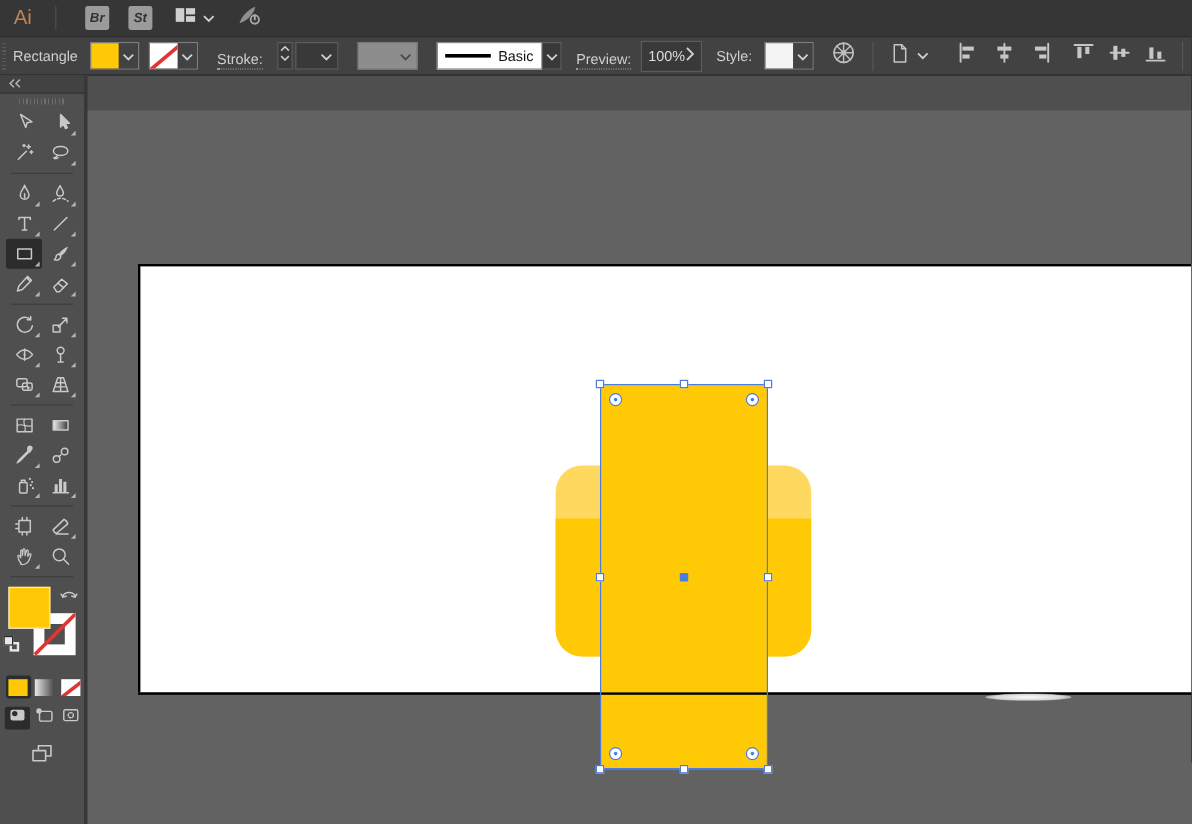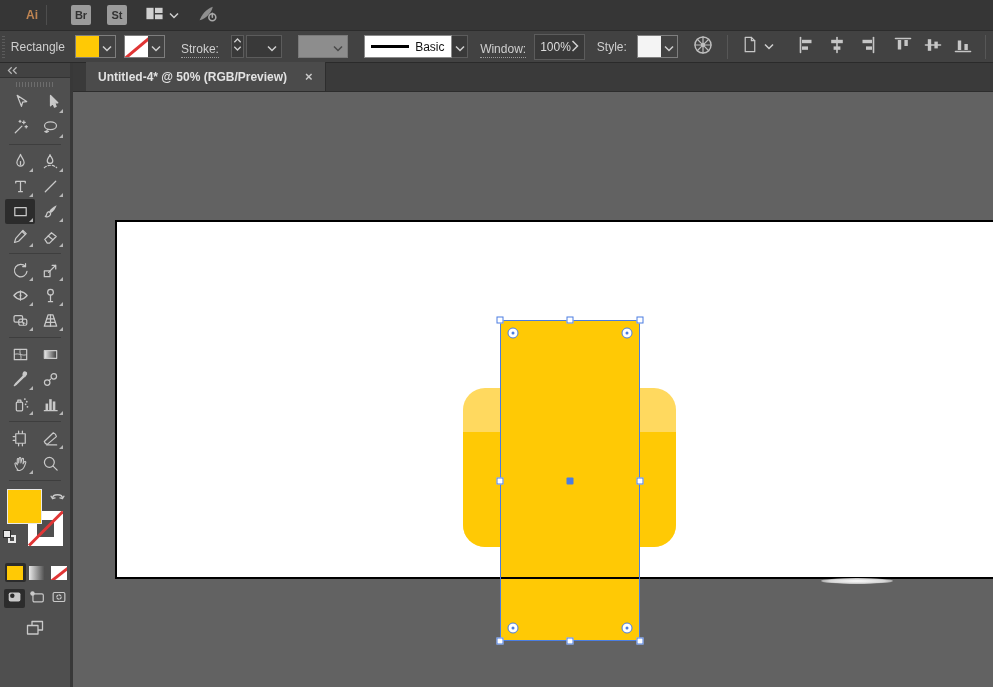--- a/index.html
+++ b/index.html
@@ -1,25 +1,25 @@
 <!DOCTYPE html>
 <html><head>
 <meta charset="utf-8">
 <style>
   html,body{margin:0;padding:0;background:#222;}
   *{box-sizing:border-box;font-family:"Liberation Sans",sans-serif;}
   #app{position:relative;width:993px;height:687px;background:#4f4f4f;overflow:hidden;user-select:none;}
 
   
   #menubar{position:absolute;left:0;top:0;width:993px;height:30px;background:#363636;display:flex;align-items:center;}
-  #logo{width:38px;text-align:right;font-weight:bold;font-size:12px;color:#c08552;}
+  #logo{width:38px;text-align:center;font-weight:normal;font-size:17px;color:#c08552;}
   .menu-item{color:#d6d6d6;font-size:13px;padding:0 13px;line-height:30px;cursor:default;}
   .mb-divider{width:1px;height:20px;background:#4e4e4e;margin:0 8px;}
   .mb-sq{width:20px;height:20px;background:#9b9b9b;color:#323232;font-size:11px;font-weight:bold;
-         display:flex;align-items:center;justify-content:center;border-radius:2px;margin-left:16px;}
+         display:flex;align-items:center;justify-content:center;border-radius:2px;margin-left:16px;font-style:italic;}
   .mb-ic{display:flex;align-items:center;margin-left:18px;}
   .mb-chev{margin-left:5px;display:flex;align-items:center;}
 
   
   #controlbar{position:absolute;left:0;top:30px;width:993px;height:33px;background:#424242;
               border-top:1px solid #2c2c2c;border-bottom:1px solid #2a2a2a;display:flex;align-items:center;}
   #cb-grip{width:9px;height:22px;margin-left:2px;
            background:repeating-linear-gradient(0deg,#5c5c5c 0 1px,transparent 1px 3px);width:5px;}
   .cb-label{color:#cfcfcf;font-size:12px;margin:0 6px;}
   .cb-label.dotted{border-bottom:1px dotted #9b9b9b;padding-bottom:1px;margin-top:7px;}
@@ -164,21 +164,21 @@
         <div style="width:38px;height:3px;background:#000;"></div>
         <span style="font-size:12px;color:#111;margin-left:6px;">Basic</span>
       </div>
       <div class="cb-chevbtn" style="height:23px;border:1px solid #5c5c5c;border-left:none;background:#393939;">
         <span><svg width="10" height="7" viewBox="0 0 10 7" fill="none" stroke="#cfcfcf" stroke-width="1.5">
               <path d="M1 1.5 5 5.5 9 1.5"></path>
             </svg></span>
       </div>
     </div>
 
-    <div class="cb-label dotted" style="margin-left:12px;">Window:</div>
+    <div class="cb-label dotted" style="margin-left:12px;">Preview:</div>
     <div class="cb-field" style="width:64px;justify-content:space-between;padding:12px 5px;">
       <span style="font-size:12px;color:#dcdcdc;">100%</span>
       <span><svg width="8" height="12" viewBox="0 0 8 12" fill="none" stroke="#cfcfcf" stroke-width="1.5">
             <path d="M1.5 1 6.5 6 1.5 11"></path>
           </svg></span>
     </div>
 
     <div class="cb-label" style="margin-left:10px;">Style:</div>
     <div class="cb-group">
       <div class="cb-swatch" style="background:#f4f4f4;"></div>
@@ -249,26 +249,20 @@
           <span><svg width="20" height="20" viewBox="0 0 20 20" fill="none" stroke="#c6c6c6" stroke-width="1.3" stroke-linecap="round" stroke-linejoin="round">
               <path d="M2.5 16.5h15" stroke-width="1.6"></path>
               <rect x="4.8" y="5.5" width="3.4" height="9.5" fill="#c6c6c6" stroke="none"></rect>
               <rect x="11.4" y="9" width="3.4" height="6" fill="#c6c6c6" stroke="none"></rect>
             </svg></span>
         </div>
     </div>
     <div class="cb-divider"></div>
   </div>
 
-  <div id="tabrow">
-    <div id="tab">
-      <span id="tab-title">Untitled-4* @ 50% (RGB/Preview)</span>
-      <span id="tab-close">×</span>
-    </div>
-  </div>
 
   <div id="toolbar">
     <div id="tb-head">
       <span><svg width="13" height="9" viewBox="0 0 16 10" fill="none" stroke="#b8b8b8" stroke-width="1.5">
             <path d="M7 1 3 5l4 4M13 1 9 5l4 4"></path>
           </svg></span>
     </div>
     <div id="tb-dots">
         <div></div>
       </div>

